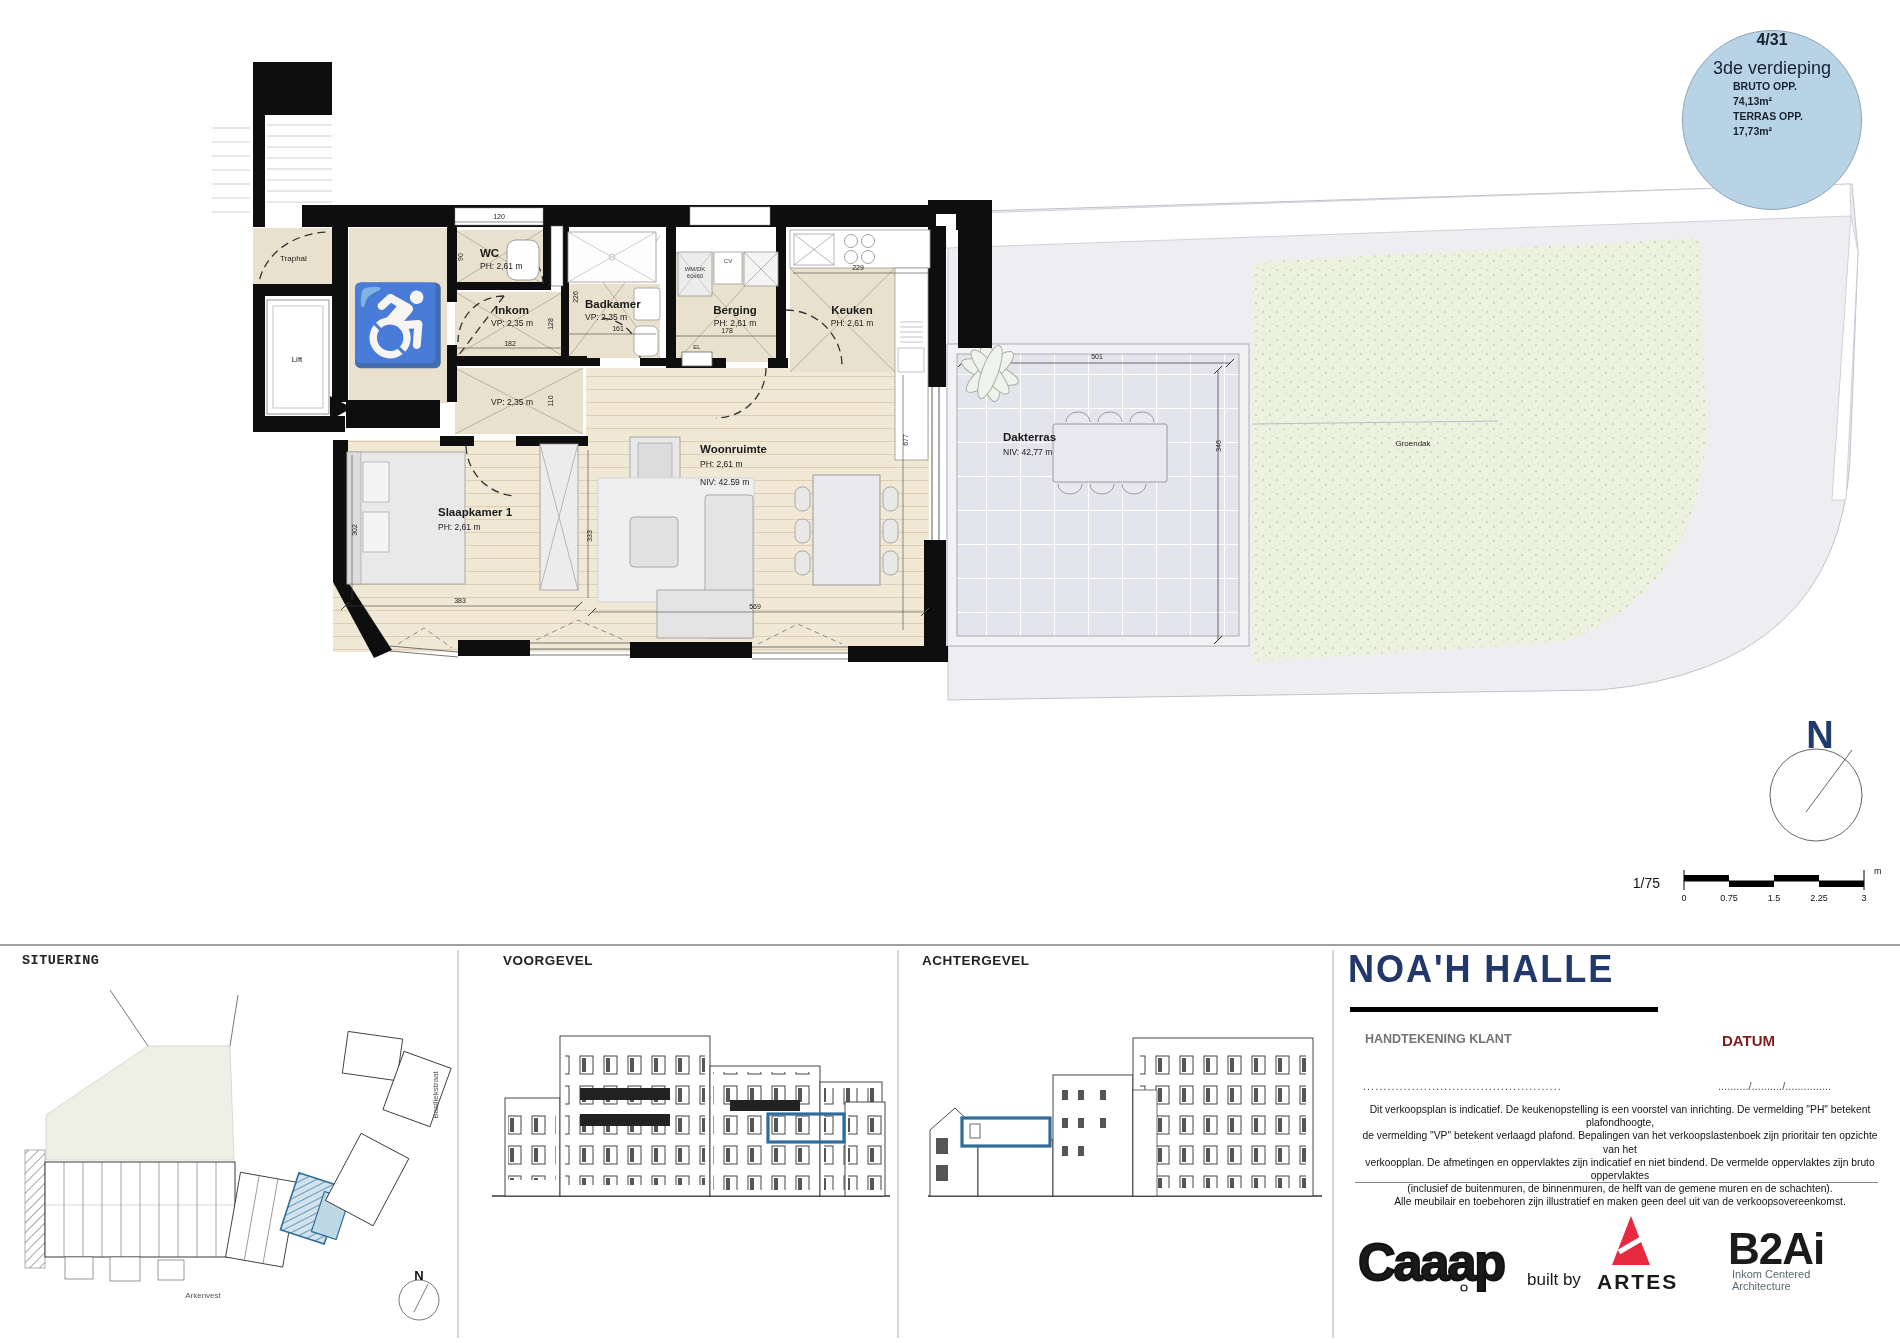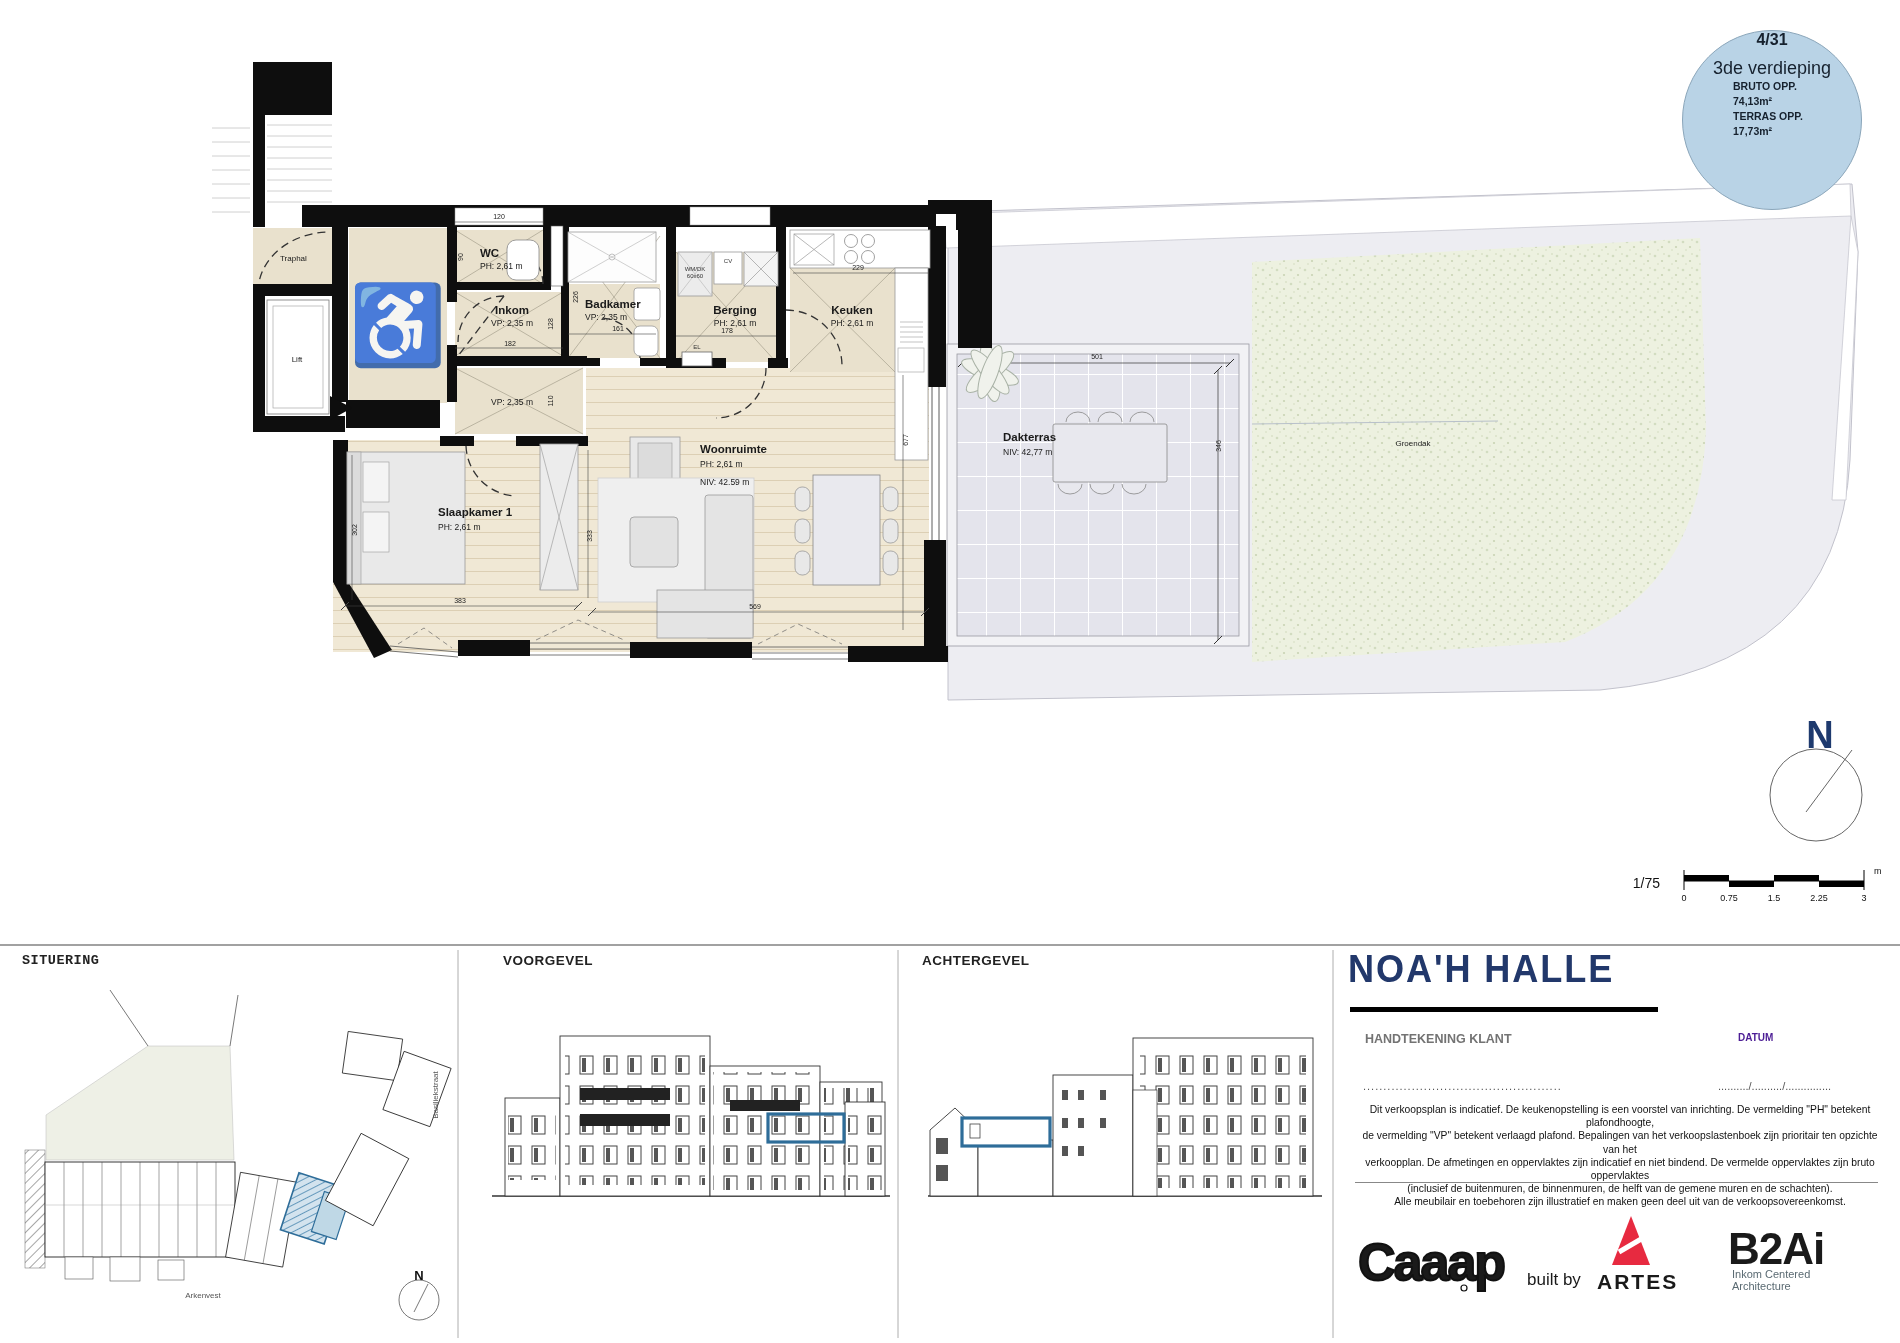--- a/index.html
+++ b/index.html
@@ -28,21 +28,21 @@
   .badge .brow .bl{width:78px;text-align:left;}
   .badge .brow .bv{width:48px;text-align:left;}
 
   .panel-h{position:absolute;top:953px;font-size:13.5px;font-weight:700;color:#222;letter-spacing:.5px;}
   .ph-sit{left:22px;font-family:Liberation Mono, monospace;} .ph-voor{left:476px;margin-left:27px;} .ph-achter{left:922px;}
 
   .tb-title{position:absolute;left:1348px;top:948px;font-size:38px;font-weight:700;color:#22386b;
             letter-spacing:2px;transform:scaleX(.95);transform-origin:left top;white-space:nowrap;}
   .tb-bar{position:absolute;left:1350px;top:1007px;width:308px;height:5px;background:#000;}
   .tb-sig{position:absolute;left:1365px;top:1032px;font-size:12.5px;font-weight:700;color:#737373;}
-  .tb-dat{position:absolute;left:1722px;top:1032px;font-size:10px;font-weight:700;color:#4c1d95;margin-left:16px;}
+  .tb-dat{position:absolute;left:1722px;top:1032px;font-size:15px;font-weight:700;color:#7f1d1d;}
   .tb-sigdots{position:absolute;left:1363px;top:1080px;font-size:11px;color:#555;letter-spacing:1px;}
   .tb-datdots{position:absolute;left:1718px;top:1080px;font-size:11px;color:#555;}
   .tb-disc{position:absolute;left:1360px;top:1103px;width:520px;font-size:10.3px;line-height:13.2px;
            color:#111;white-space:pre-line;text-align:center;}
   .tb-sep{position:absolute;left:1355px;top:1182px;width:523px;height:1px;background:#888;}
   .b2ai-tag{position:absolute;left:1732px;top:1268px;font-size:11px;line-height:12px;color:#5a6a72;white-space:pre-line;}
 </style>
 </head>
 <body>
 

